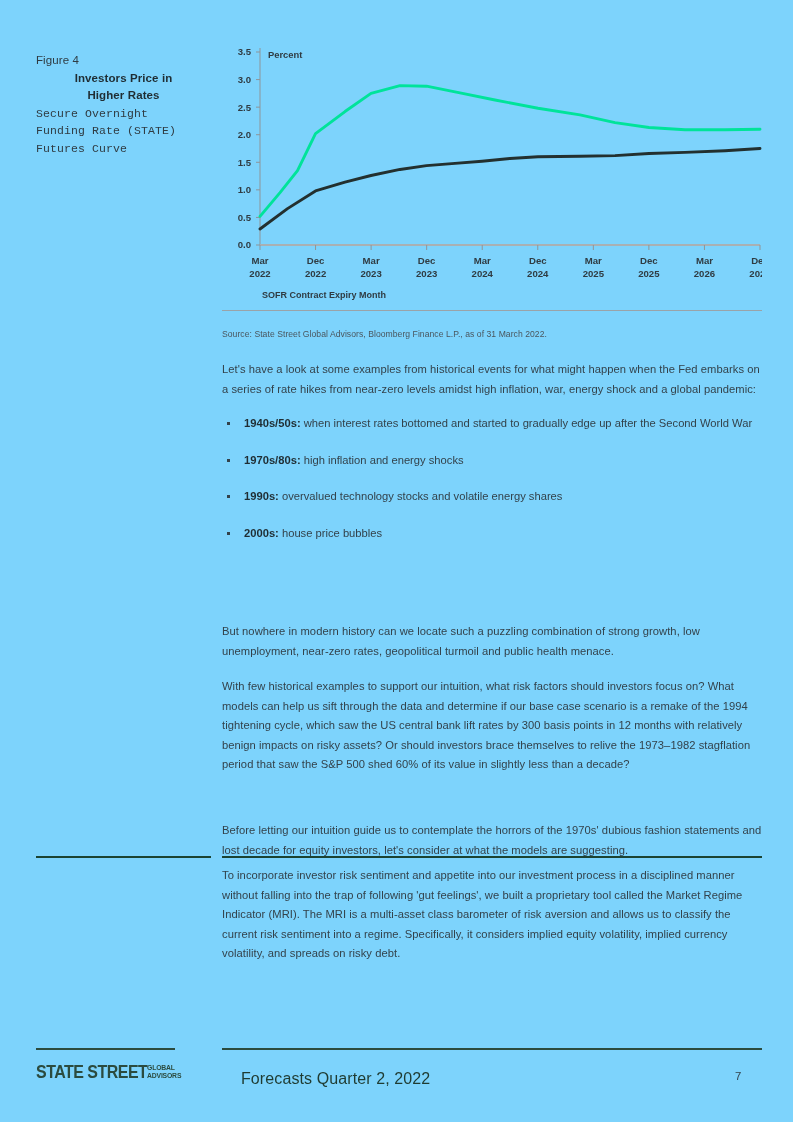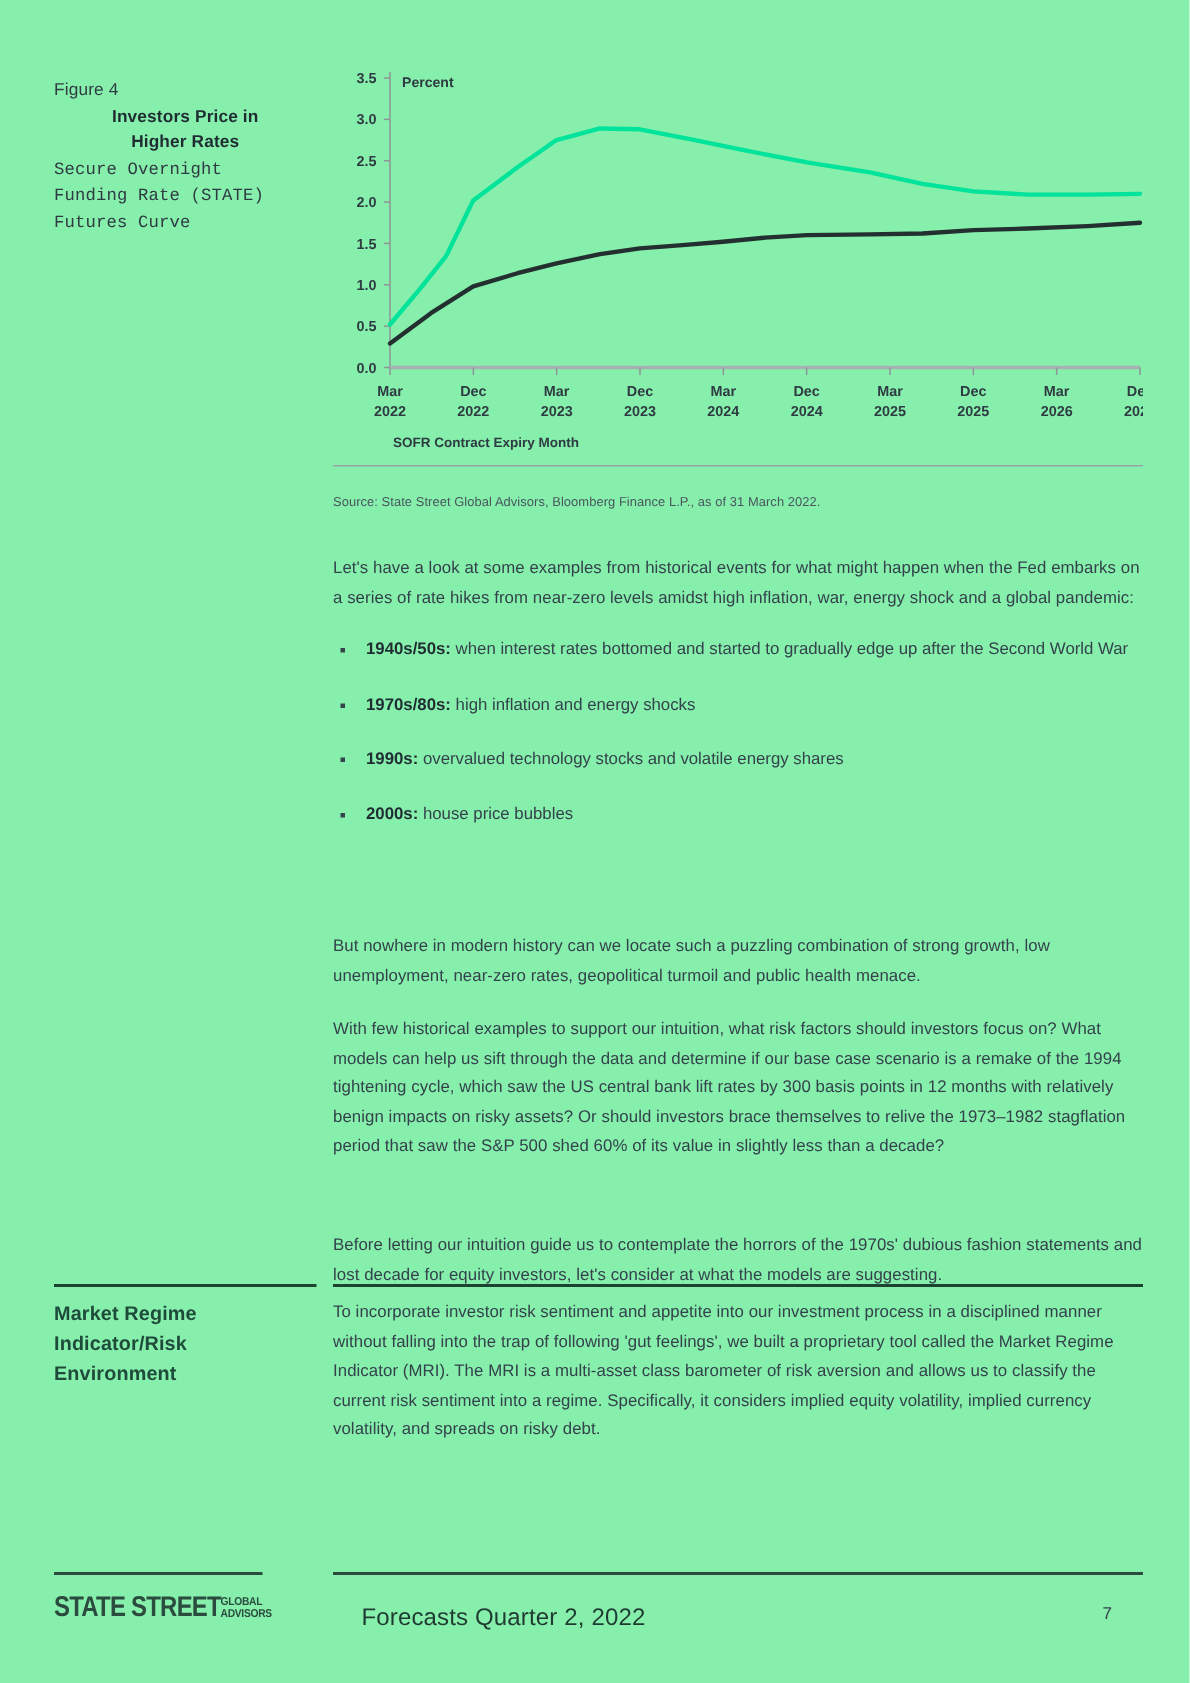--- a/index.html
+++ b/index.html
@@ -11,21 +11,21 @@
     width: 793px;
     height: 1122px;
     position: relative;
     font-family: "Liberation Sans", sans-serif;
     color: #2d3b45;
     -webkit-font-smoothing: antialiased;
   }
   .page {
     position: absolute;
     inset: 0;
-    background: #86efac;
+    background: #7dd3fc;
   }
 
   
   .left-col  { position: absolute; left: 36px;  width: 175px; }
   .right-col { position: absolute; left: 222px; width: 540px; }
 
   
   .fig-caption {
     top: 52px;
     font-size: 11.5px;
@@ -264,43 +264,38 @@
         <text x="538" y="237" text-anchor="middle" class="tick-label">2026</text>
         <text x="40" y="258" class="xaxis-title">SOFR Contract Expiry Month</text>
         <polyline points="38.00,176.33 58.00,152.61 75.50,130.56 93.50,93.61 123.00,71.55 149.00,53.36 178.00,45.64 204.50,46.19 238.00,52.81 273.00,59.97 316.00,68.25 358.00,74.86 393.00,82.58 427.00,87.55 463.00,89.75 503.00,89.75 538.00,89.20" fill="none" stroke="#00e39a" stroke-width="2.9" stroke-linejoin="round" stroke-linecap="round"></polyline>
         <polyline points="38.00,189.01 65.50,168.61 93.50,150.96 123.00,142.14 149.00,135.52 178.00,129.45 204.50,125.59 233.00,123.39 260.00,121.18 288.00,118.43 316.00,116.77 358.00,116.22 393.00,115.67 427.00,113.46 463.00,112.36 503.00,110.71 538.00,108.50" fill="none" stroke="#23302f" stroke-width="2.9" stroke-linejoin="round" stroke-linecap="round"></polyline>
       </svg>
   </div>
 
   <div class="source-rule"></div>
   <div class="right-col source-note">Source: State Street Global Advisors, Bloomberg Finance L.P., as of 31 March 2022.</div>
 
-  <div class="right-col body-p" style="top:360px;margin-top:10px;">Let's have a look at some examples from historical events for what might happen when the Fed embarks on a series of rate hikes from near-zero levels amidst high inflation, war, energy shock and a global pandemic:</div>
-
-  <ul class="right-col bullets" style="top:424px;" id="bullet-list">
+  <div class="right-col body-p" style="top:360px;">Let's have a look at some examples from historical events for what might happen when the Fed embarks on a series of rate hikes from near-zero levels amidst high inflation, war, energy shock and a global pandemic:</div>
+
+  <ul class="right-col bullets" style="top:414px;" id="bullet-list">
       <li><span class="lead">1940s/50s:</span><span> when interest rates bottomed and started to gradually edge up after the Second World War</span></li>
       <li><span class="lead">1970s/80s:</span><span> high inflation and energy shocks</span></li>
       <li><span class="lead">1990s:</span><span> overvalued technology stocks and volatile energy shares</span></li>
       <li><span class="lead">2000s:</span><span> house price bubbles</span></li>
     </ul>
 
   <div class="right-col body-p" style="top:622px;">But nowhere in modern history can we locate such a puzzling combination of strong growth, low unemployment, near-zero rates, geopolitical turmoil and public health menace.</div>
 
   <div class="right-col body-p" style="top:677px;">With few historical examples to support our intuition, what risk factors should investors focus on? What models can help us sift through the data and determine if our base case scenario is a remake of the 1994 tightening cycle, which saw the US central bank lift rates by 300 basis points in 12 months with relatively benign impacts on risky assets? Or should investors brace themselves to relive the 1973–1982 stagflation period that saw the S&amp;P 500 shed 60% of its value in slightly less than a decade?</div>
 
   <div class="right-col body-p" style="top:796px;margin-top:25px;">Before letting our intuition guide us to contemplate the horrors of the 1970s' dubious fashion statements and lost decade for equity investors, let's consider at what the models are suggesting.</div>
 
   <div class="sec-rule-left" style="top:856px;"></div>
   <div class="sec-rule-right" style="top:856px;"></div>
 
-  <div class="left-col sec-heading" style="top:866px;">
-    <div>Market Regime</div>
-    <div>Indicator/Risk</div>
-    <div>Environment</div>
-  </div>
 
   <div class="right-col body-p" style="top:866px;">To incorporate investor risk sentiment and appetite into our investment process in a disciplined manner without falling into the trap of following 'gut feelings', we built a proprietary tool called the Market Regime Indicator (MRI). The MRI is a multi-asset class barometer of risk aversion and allows us to classify the current risk sentiment into a regime. Specifically, it considers implied equity volatility, implied currency volatility, and spreads on risky debt.</div>
 
   <div class="footer-rule-left"></div>
   <div class="footer-rule-right"></div>
 
   <div class="logo">
     <span class="logo-main">STATE STREET</span>
     <span class="logo-sub">
       <span style="display:block">GLOBAL</span>

